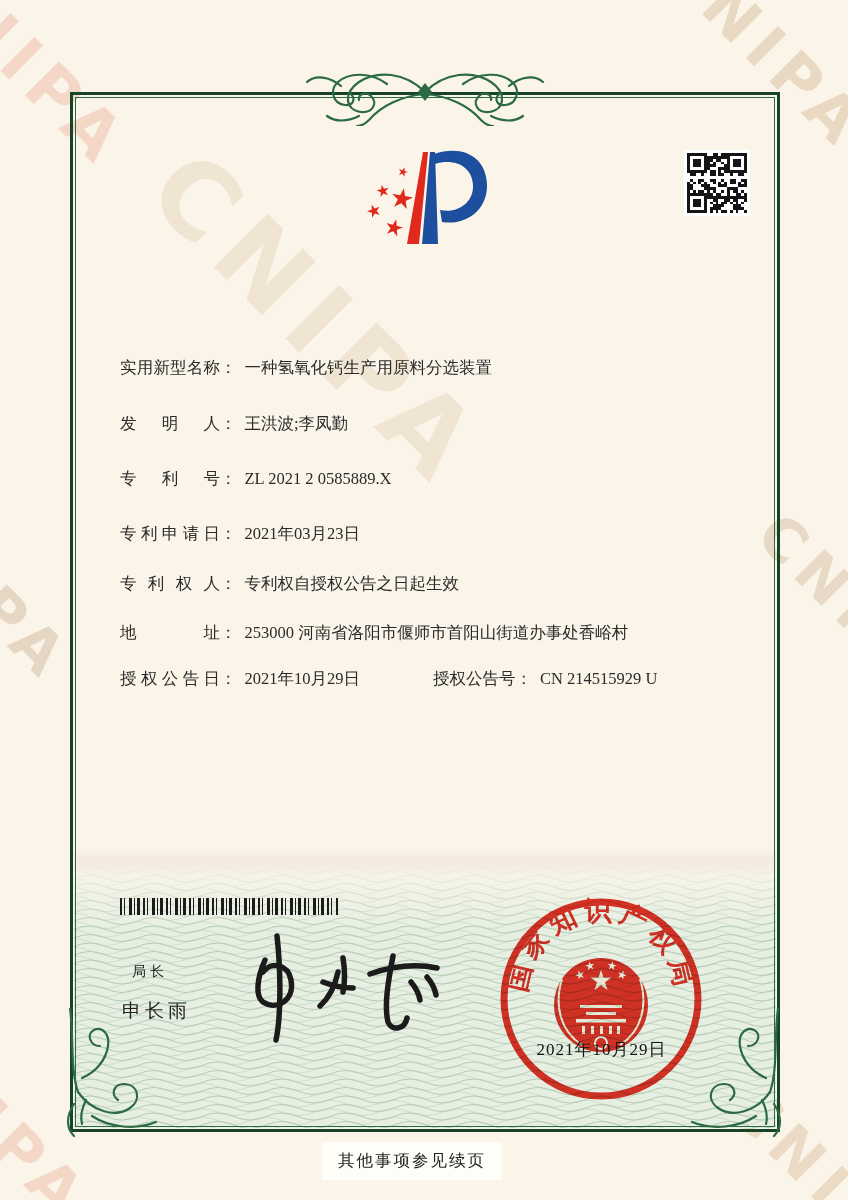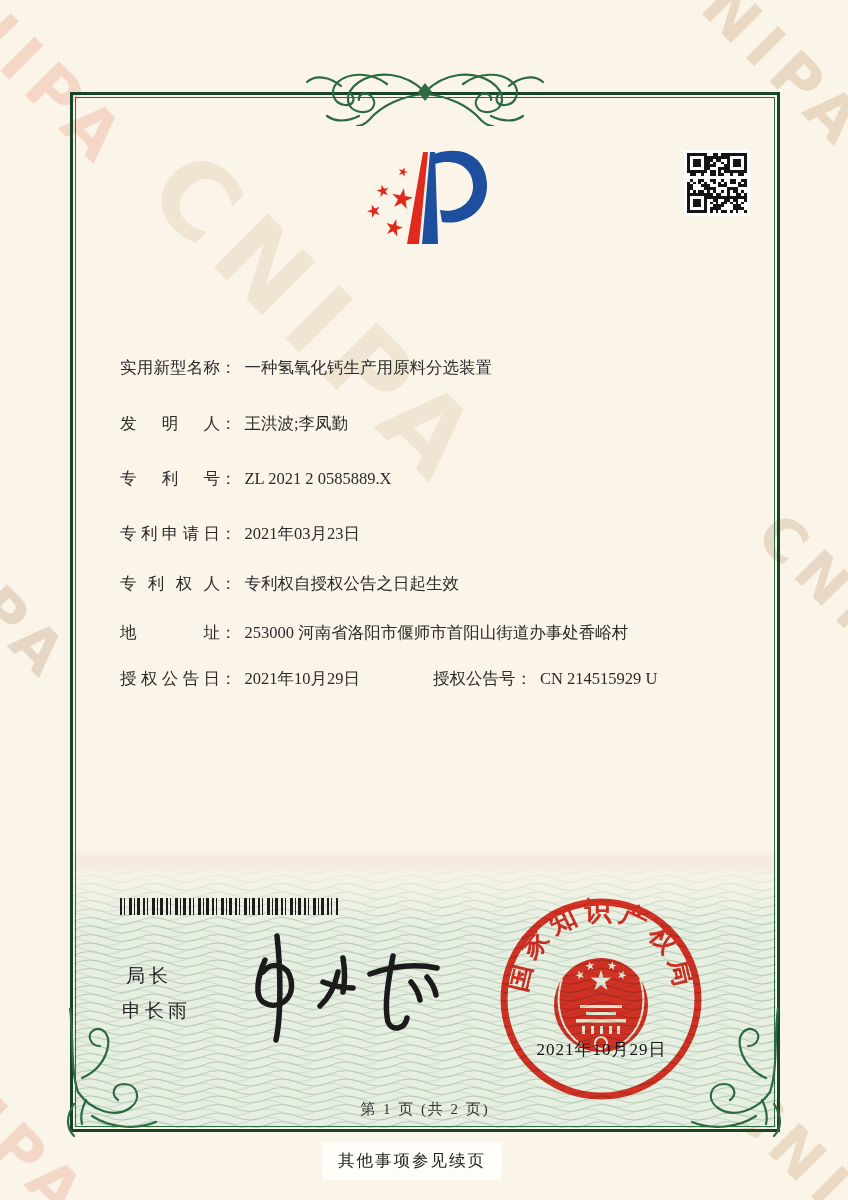--- a/index.html
+++ b/index.html
@@ -39,21 +39,21 @@
   .fcolon{margin-right:8px;}
   .pair2{position:absolute;left:313px;top:0;}
   .paras{position:absolute;left:118px;top:698px;width:622px;font-size:17px;line-height:27.6px;
          font-style:italic;color:#333;z-index:5;}
   .paras p{margin:0;text-indent:2em;}
   
   .barcode{position:absolute;left:120px;top:898px;width:218px;height:17px;z-index:5;
     background:repeating-linear-gradient(90deg,#1c1c1c 0 2px,transparent 2px 4px,#1c1c1c 4px 5px,
       transparent 5px 9px,#1c1c1c 9px 12px,transparent 12px 14px,#1c1c1c 14px 15px,
       transparent 15px 17px,#1c1c1c 17px 20px,transparent 20px 23px);}
-  .signer-title{position:absolute;left:126px;top:963px;font-size:19px;letter-spacing:4px;z-index:5;font-family:Liberation Serif, serif;}
+  .signer-title{position:absolute;left:132px;top:963px;font-size:14px;letter-spacing:4px;z-index:5;font-family:Liberation Serif, serif;}
   .signer-name{position:absolute;left:122px;top:998px;font-size:19px;letter-spacing:4px;z-index:5;}
   .signature{position:absolute;left:235px;top:930px;z-index:6;}
   .seal{position:absolute;left:495px;top:893px;z-index:7;opacity:.94;mix-blend-mode:multiply;}
   .seal-date{position:absolute;left:519px;top:1038px;width:165px;text-align:center;font-size:17px;
              color:#151515;letter-spacing:1px;z-index:8;}
   .page-num{position:absolute;left:70px;top:1100px;width:710px;text-align:center;font-size:15px;
             letter-spacing:2px;color:#333;z-index:5;}
   .cont-box{position:absolute;left:322px;top:1142px;background:#fffdf8;padding:8px 16px;
             font-size:16.5px;letter-spacing:2px;color:#222;z-index:5;}
 </style>
@@ -555,16 +555,15 @@
           <rect x="114" y="133" width="3" height="8"></rect>
         <rect x="122" y="133" width="3" height="8"></rect>
       </g>
       <circle cx="106" cy="150" r="6" fill="none" stroke="#fdf8f0" stroke-width="2"></circle>
       <path d="M67,86 C59,112 65,138 87,152" fill="none" stroke="#fdf8f0" stroke-width="2"></path>
       <path d="M145,86 C153,112 147,138 125,152" fill="none" stroke="#fdf8f0" stroke-width="2"></path>
     </g>
   </svg>
   <div class="seal-date">2021年10月29日</div>
 
-  <div class="page-num">第 1 页 (共 2 页)</div>
   <div class="cont-box">其他事项参见续页</div>
 
 </div>
 
 </body></html>

